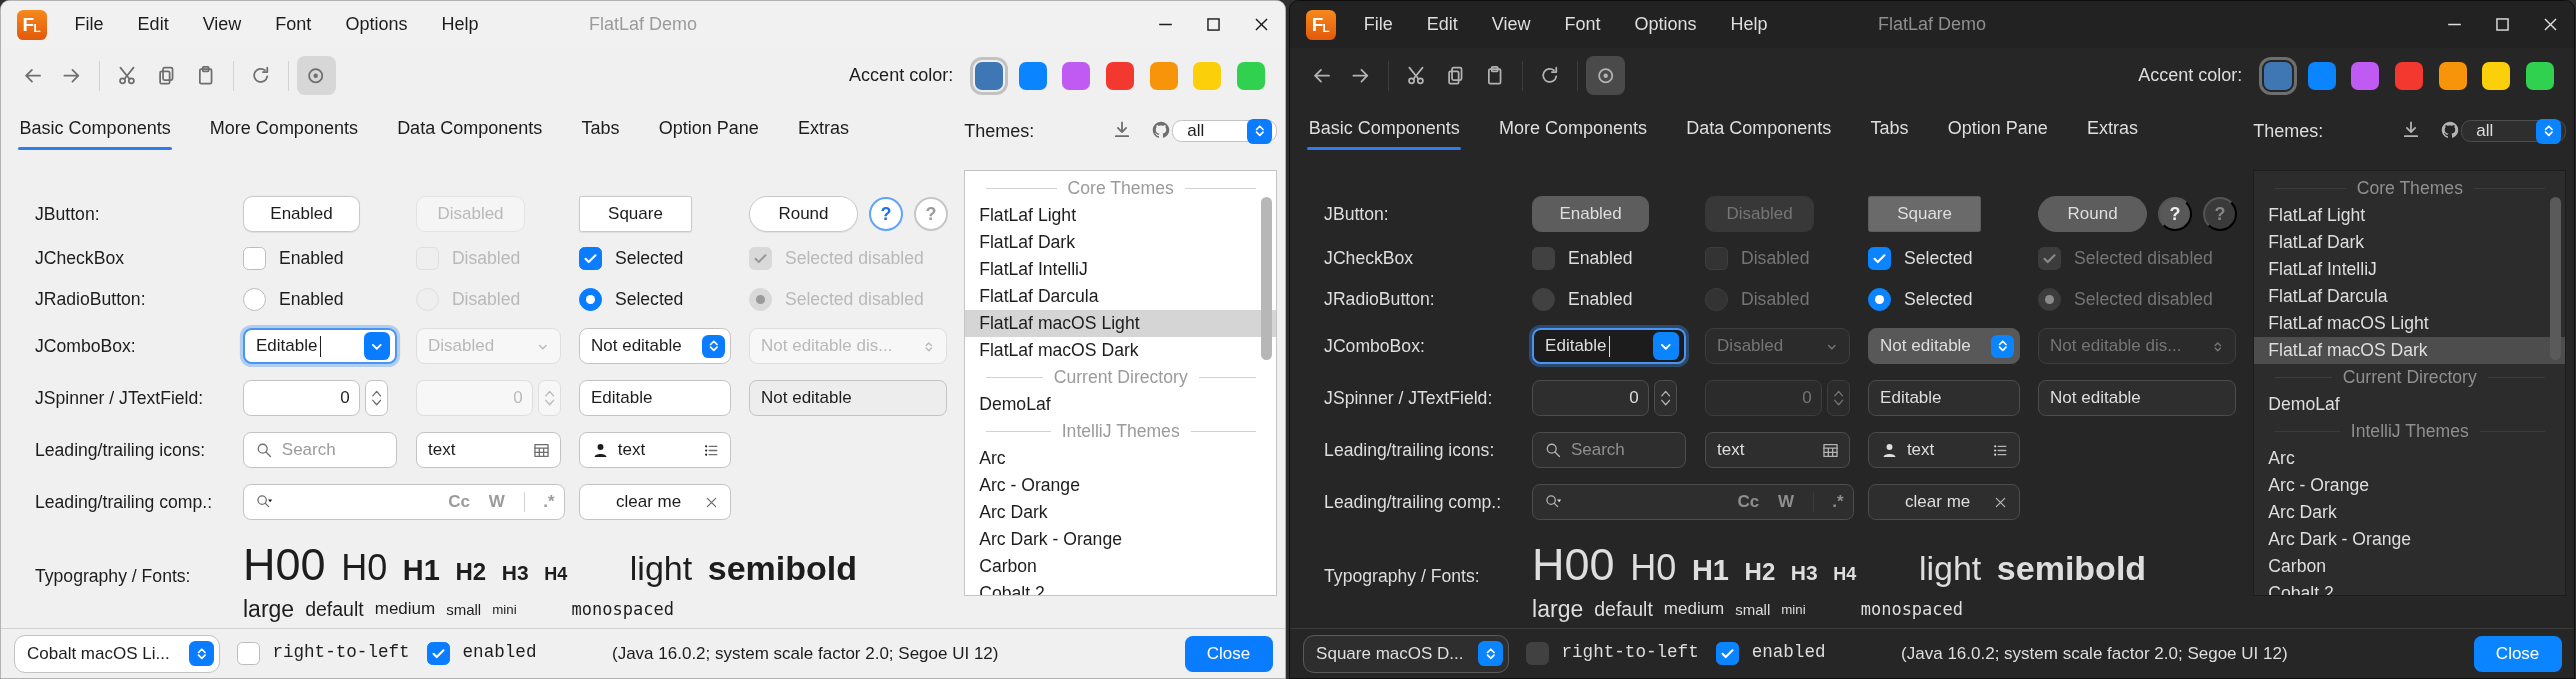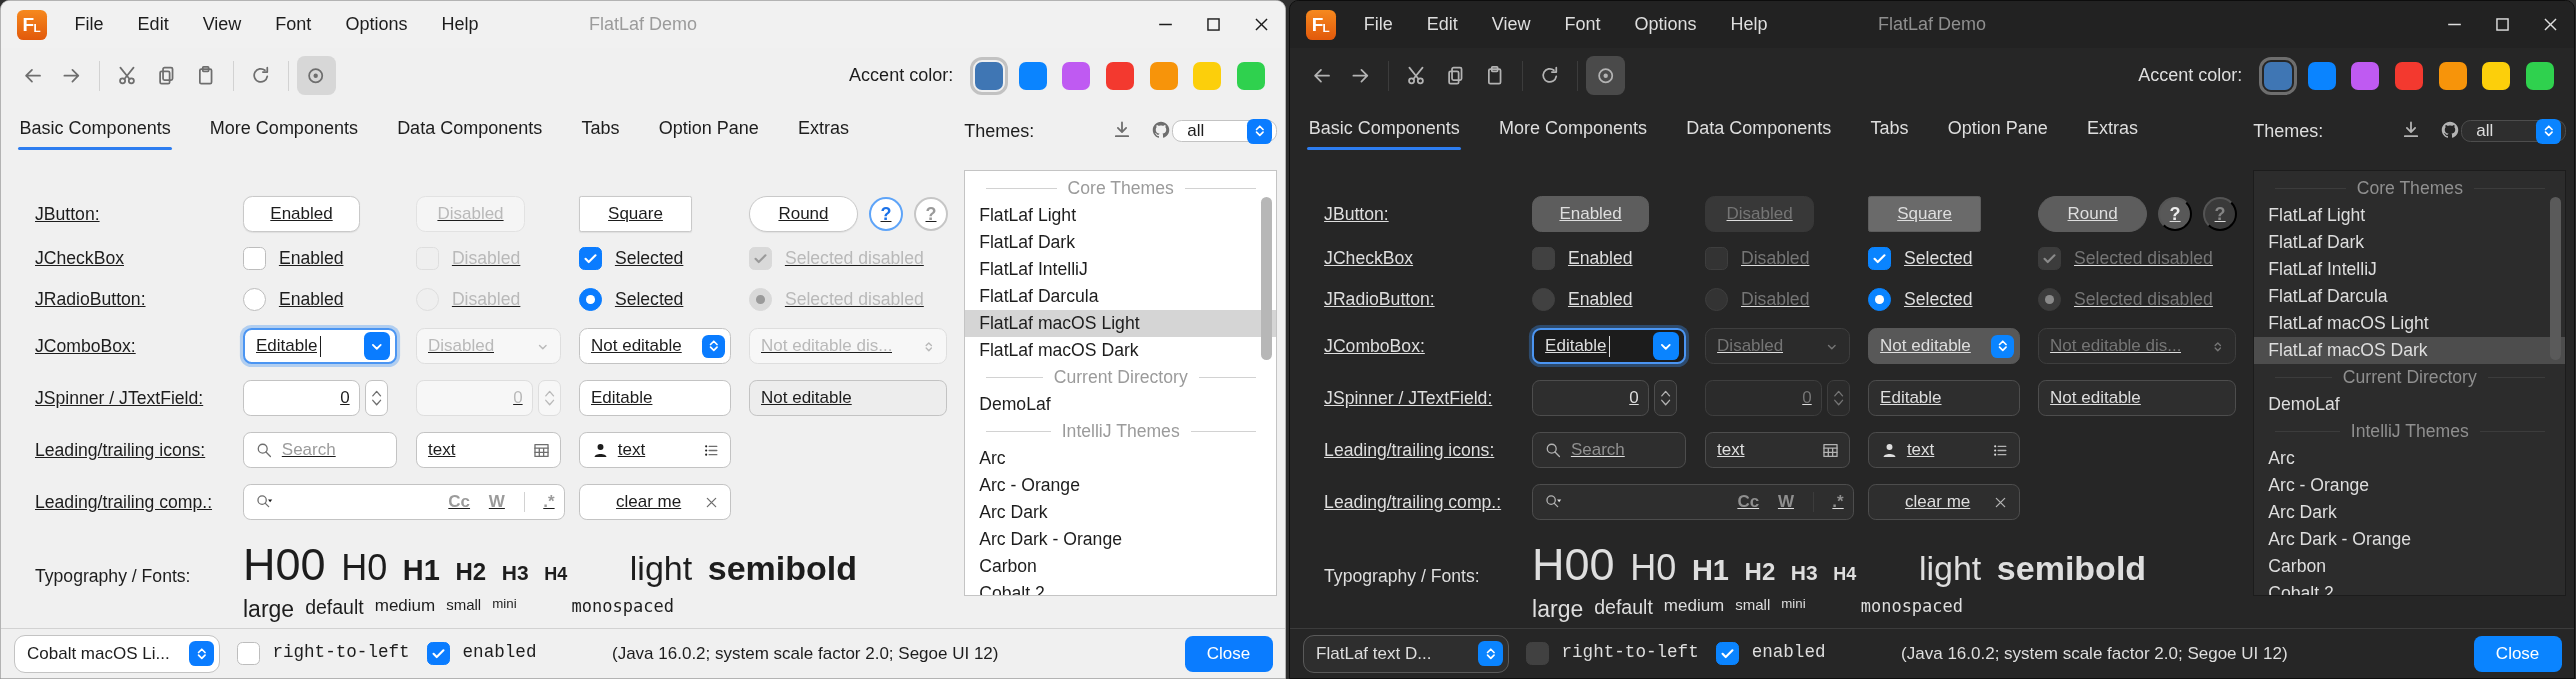--- a/index.html
+++ b/index.html
@@ -72,21 +72,21 @@
                border:1.2px solid var(--field-border); display:flex; align-items:center;
                padding:0 3.9px 0 14px; font-size:17px; }
   .dbl-btn { width:25px; height:25px; border-radius:6.3px; background:var(--accent); margin-left:auto;
              display:flex; align-items:center; justify-content:center; flex:0 0 auto; }
   .dbl-btn svg { width:15.6px; height:15.6px; stroke:#fff; stroke-width:2.6; fill:none;
                  stroke-linecap:round; stroke-linejoin:round; }
 
   
   .main { display:flex; flex:1 1 auto; padding:20.3px 7.8px 0 34px; min-height:0; }
   .content { flex:1 1 auto; padding-top:19px; }
-  .row { display:grid; grid-template-columns:208px 173px 163px 170px 1fr; align-items:center;text-decoration:underline; }
+  .row { display:grid; grid-template-columns:208px 173px 163px 170px 1fr; align-items:center; }
   .r-btn { height:50px; } .r-cb { height:39px; } .r-rb { height:42px; }
   .r-combo,.r-spin,.r-ico,.r-comp { height:52px; }
   .rlabel { font-size:17.6px; }
   .cell { display:flex; align-items:center; }
 
   
   .btn { height:36px; border-radius:9.4px; background:var(--btn-bg); border:1.2px solid var(--btn-border);
          color:var(--text); font-size:17px; font-family:inherit; padding:0 7.8px; }
   .light .btn { box-shadow:0 0.8px 1.2px rgba(0,0,0,.08); }
   .btn.w-en { width:117px; } .btn.w-dis { width:109px; } .btn.w-sq { width:113px; } .btn.w-rd { width:109px; }
@@ -166,21 +166,21 @@
   .mini-label { color:var(--muted); font-size:17px; font-weight:bold; margin-left:11px; }
   .vline { width:0.8px; height:20.3px; background:var(--sep); margin-left:11px; }
 
   
   .typo-row { display:grid; grid-template-columns:208px 1fr; align-items:start; margin-top:11px; }
   .typo-lines { display:flex; flex-direction:column; gap:4.7px; }
   .tline1 { display:flex; align-items:baseline; gap:15.6px; }
   .h00{font-size:45px;} .h0{font-size:36px;} .h1{font-size:29px;font-weight:bold;}
   .h2{font-size:24px;font-weight:bold;} .h3{font-size:21px;font-weight:bold;} .h4{font-size:18px;font-weight:bold;}
   .t-light{font-size:34px;font-weight:300;margin-left:47px;} .t-semi{font-size:34px;font-weight:bold;}
-  .tline2 { display:flex; align-items:flex-start; gap:11px; }
+  .tline2 { display:flex; align-items:center; gap:11px; }
   .s-large{font-size:23px;} .s-default{font-size:19.5px;} .s-medium{font-size:17px;}
   .s-small{font-size:15px;} .s-mini{font-size:13.3px;}
   .s-mono{font-size:17px; font-family:"DejaVu Sans Mono", monospace; margin-left:44px;}
 
   
   .themes-list-wrap { width:313px; flex:0 0 auto; }
   .theme-list { height:426px; background:var(--list-bg); border:0.8px solid var(--list-border);
                 overflow:hidden; position:relative; padding-top:3.9px; }
   .theme-item { height:27px; display:flex; align-items:center; padding:0 14px; font-size:17.6px;
                 white-space:nowrap; }
@@ -1142,21 +1142,21 @@
 
               <span class="slot">Cobalt 2</span>
 
             </div>
           </div>
       </div>
     </div>
 
     <div class="bottombar">
       <div class="bb-combo">
-        <span class="txt">FlatLaf text D...</span>
+        <span class="txt">Square macOS D...</span>
         <span class="dbl-btn">
             <svg viewBox="0 0 24 24">
               <path d="M7 10 l5 -5 5 5 M7 14 l5 5 5 -5"></path>
             </svg>
           </span>
       </div>
       <div class="bb-group">
         <span class="cb"></span>
         <span class="cbl">right-to-left</span>
       </div>

